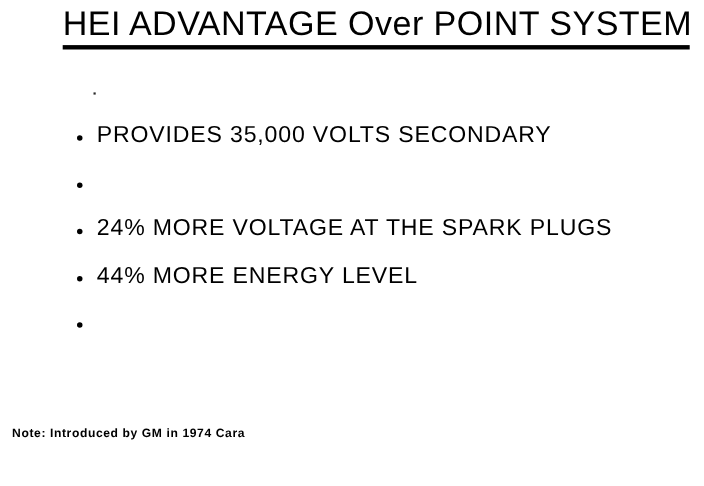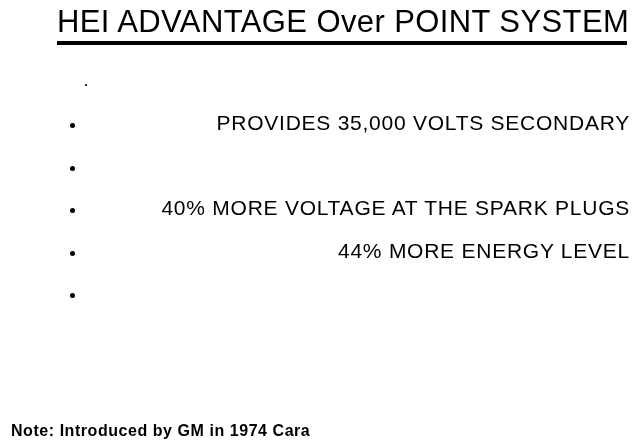--- a/index.html
+++ b/index.html
@@ -64,21 +64,20 @@
     margin: 0;
     padding: 0;
     list-style: none;
   }
 
   .bullet-row {
     position: relative;
     height: 42.6px;
     display: flex;
     align-items: flex-start;
-    text-align: right;
   }
 
   .bullet-dot {
     flex: 0 0 auto;
     width: 5px;
     height: 5px;
     border-radius: 50%;
     background: #000000;
     margin-top: 11px;
   }
@@ -92,23 +91,23 @@
     line-height: 22px;
     letter-spacing: 0.75px;
     white-space: nowrap;
     color: #000000;
   }
 
   
   #footnote {
     position: absolute;
     left: 11px;
-    top: 424px;
+    top: 388px;
     font-family: "Liberation Sans", sans-serif;
-    font-size: 16px;
+    font-size: 11px;
     font-weight: 700;
     line-height: 13px;
     letter-spacing: 0.55px;
     white-space: nowrap;
     color: #000000;
   }
 </style>
 </head>
 <body>
 
@@ -127,21 +126,21 @@
       <span class="bullet-dot"></span>
       <span class="bullet-text">PROVIDES 35,000 VOLTS SECONDARY</span>
     </li>
 
     <li class="bullet-row">
       <span class="bullet-dot"></span>
     </li>
 
     <li class="bullet-row">
       <span class="bullet-dot"></span>
-      <span class="bullet-text">40% MORE VOLTAGE AT THE SPARK PLUGS</span>
+      <span class="bullet-text">24% MORE VOLTAGE AT THE SPARK PLUGS</span>
     </li>
 
     <li class="bullet-row">
       <span class="bullet-dot"></span>
       <span class="bullet-text">44% MORE ENERGY LEVEL</span>
     </li>
 
     <li class="bullet-row">
       <span class="bullet-dot"></span>
     </li>

